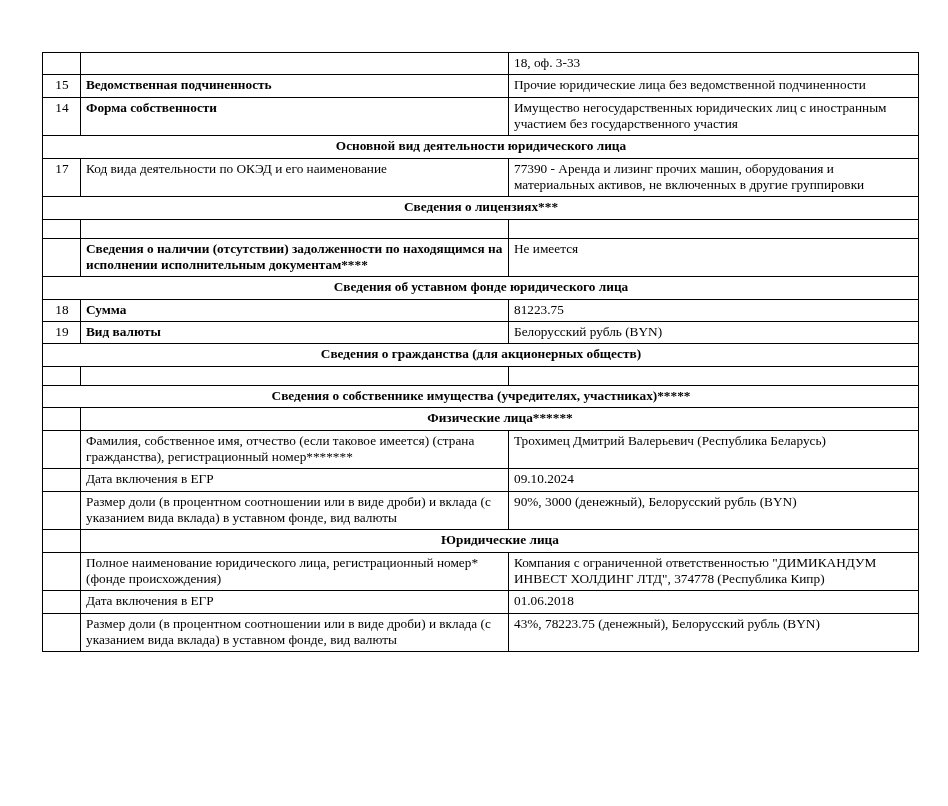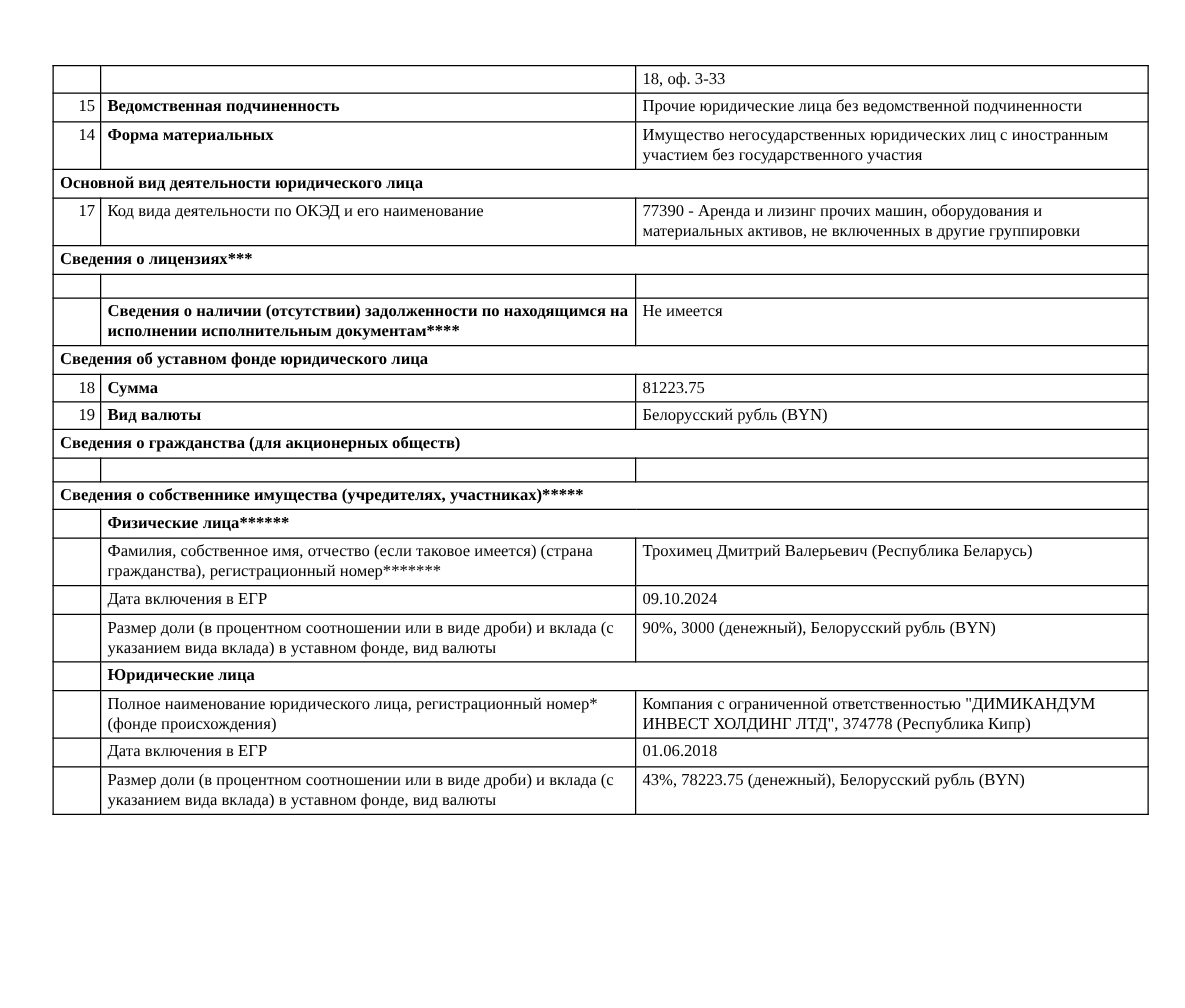--- a/index.html
+++ b/index.html
@@ -31,26 +31,27 @@
     vertical-align: top;
     padding: 2px 4px 3px 5px;
     font-size: 13.3px;
     line-height: 1.23;
   }
   col.c-num { width: 38px; }
   col.c-name { width: 428px; }
   col.c-val { width: 410px; }
 
   td.num {
-    text-align: right;
+    text-align: center;
     font-size: 13.3px;
     padding-top: 2px;
   }
   td.bold { font-weight: bold; }
   td.section {
+    text-align: center;
     font-weight: bold;
     font-size: 13.6px;
     padding: 2px 4px 3px 4px;
   }
   td.empty { height: 13px; padding: 0; }
 </style>
 </head>
 <body>
 
 <div class="page">
@@ -69,21 +70,21 @@
       </tr>
 
       <tr>
         <td class="num">15</td>
         <td class="bold">Ведомственная подчиненность</td>
         <td>Прочие юридические лица без ведомственной подчиненности</td>
       </tr>
 
       <tr>
         <td class="num">14</td>
-        <td class="bold">Форма материальных</td>
+        <td class="bold">Форма собственности</td>
         <td>Имущество негосударственных юридических лиц с иностранным участием без государственного участия</td>
       </tr>
 
       <tr>
         <td class="section" colspan="3">Основной вид деятельности юридического лица</td>
       </tr>
 
       <tr>
         <td class="num">17</td>
         <td>Код вида деятельности по ОКЭД и его наименование</td>

